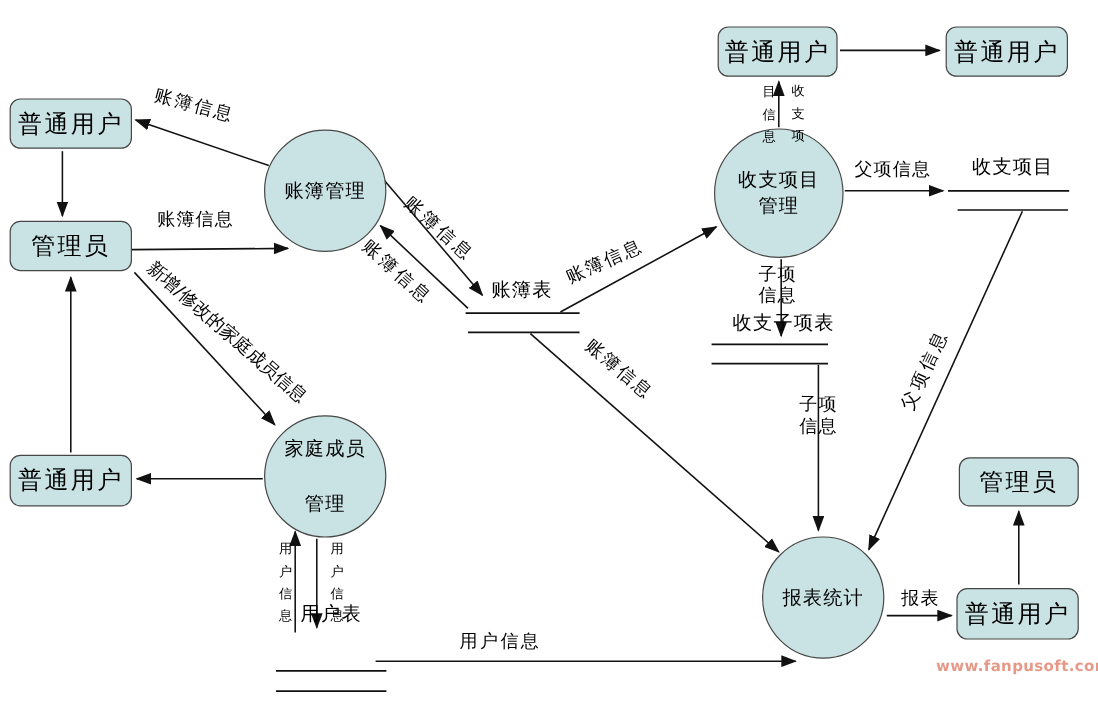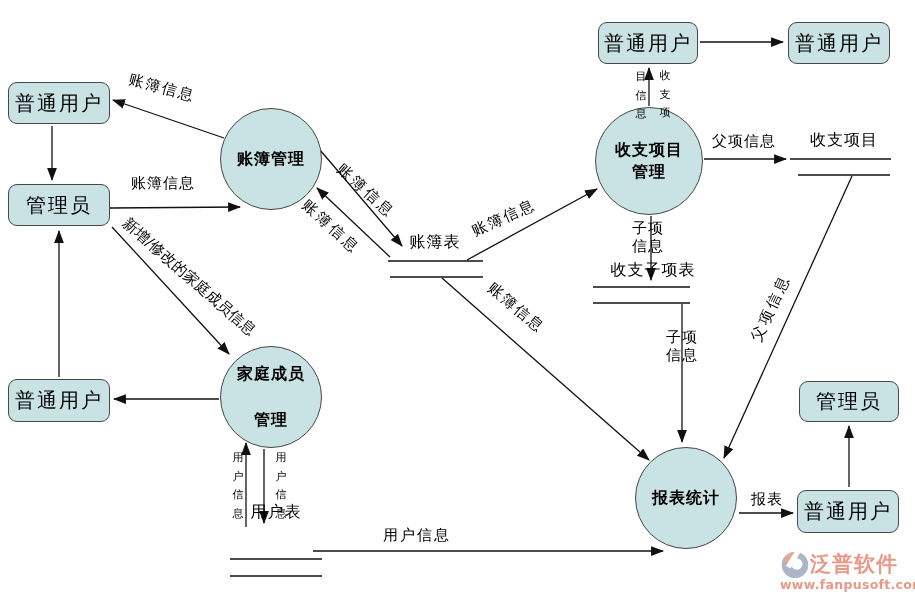--- a/index.html
+++ b/index.html
@@ -7,21 +7,21 @@
   #stage{position:relative;width:915px;height:601px;overflow:hidden;background:#fff;}
   #flow-svg{position:absolute;left:0;top:0;width:915px;height:601px;}
   #flow-svg line.flow{stroke:var(--line,#111);stroke-width:1.3;}
   #flow-svg line.ds{stroke:var(--line,#111);stroke-width:1.4;}
   #arw path{fill:var(--line,#111);}
   .entity{position:absolute;background:var(--node-fill,#c9e2e3);border:1.6px solid var(--node-border,#474747);
     border-radius:9px;display:flex;align-items:center;justify-content:center;
     font-size:20px;letter-spacing:2px;box-sizing:border-box;}
   .process{position:absolute;background:var(--node-fill,#c9e2e3);border:1.5px solid var(--node-border,#474747);
     border-radius:50%;display:flex;flex-direction:column;align-items:center;justify-content:center;
-    font-size:16px;letter-spacing:1px;line-height:22px;text-align:center;box-sizing:border-box;font-weight:bold;}
+    font-size:16px;letter-spacing:1px;line-height:22px;text-align:center;box-sizing:border-box;}
   .lbl{position:absolute;font-size:15px;white-space:nowrap;line-height:17px;text-align:center;}
   .lbl.vert{width:17px;white-space:normal;word-break:break-all;line-height:18.5px;font-size:11px;}
   .ds-label{position:absolute;font-size:16px;letter-spacing:1px;white-space:nowrap;transform:translate(-50%,-50%);}
   .watermark{position:absolute;left:780px;top:549px;width:130px;opacity:.82;}
   .wm-row{display:flex;align-items:center;}
   .wm-logo{width:30px;height:30px;flex:0 0 auto;}
   .wm-brand{font-size:21px;font-weight:bold;color:var(--wm-red,#e2836f);letter-spacing:1px;line-height:28px;}
   .wm-url{font-size:12.5px;font-weight:bold;color:var(--wm-red,#e2836f);text-align:center;margin-top:-2px;letter-spacing:.3px;}
 </style>
 </head>
@@ -59,29 +59,20 @@
       <line class="ds" x1="390" y1="277" x2="483" y2="277"></line>
       <line class="ds" x1="790" y1="159" x2="891" y2="159"></line>
       <line class="ds" x1="798" y1="175" x2="890" y2="175"></line>
       <line class="ds" x1="593" y1="287" x2="690" y2="287"></line>
       <line class="ds" x1="593" y1="303" x2="690" y2="303"></line>
       <line class="ds" x1="230" y1="559" x2="322" y2="559"></line>
       <line class="ds" x1="230" y1="576" x2="322" y2="576"></line>
     </svg>
 
   <div class="watermark">
-    <div class="wm-row">
-      <svg class="wm-logo" viewBox="0 0 34 34">
-        <circle cx="17" cy="18" r="15" fill="#9aa5b8"></circle>
-        <path d="M4,14 A15,15 0 0 1 16,3 L11,16 Z" fill="#e4957f"></path>
-        <rect x="13" y="-3" width="6" height="26" fill="#ffffff" transform="rotate(32 17 10)"></rect>
-        <circle cx="19" cy="17" r="6.5" fill="#ffffff"></circle>
-      </svg>
-      <span class="wm-brand">泛普软件</span>
-    </div>
     <div class="wm-url">www.fanpusoft.com</div>
   </div>
 <div class="ds-label" style="left: 435px; top: 242px;">账簿表</div>
     <div class="ds-label" style="left: 844px; top: 140px;">收支项目</div>
     <div class="ds-label" style="left: 653px; top: 270px;">收支子项表</div>
     <div class="ds-label" style="left: 276px; top: 512px;">用户表</div>
     <div class="process" style="left: 220px; top: 108px; width: 102px; height: 102px;">
       <div>账簿管理</div>
     </div>
     <div class="process" style="left: 595px; top: 107px; width: 108px; height: 108px;">

